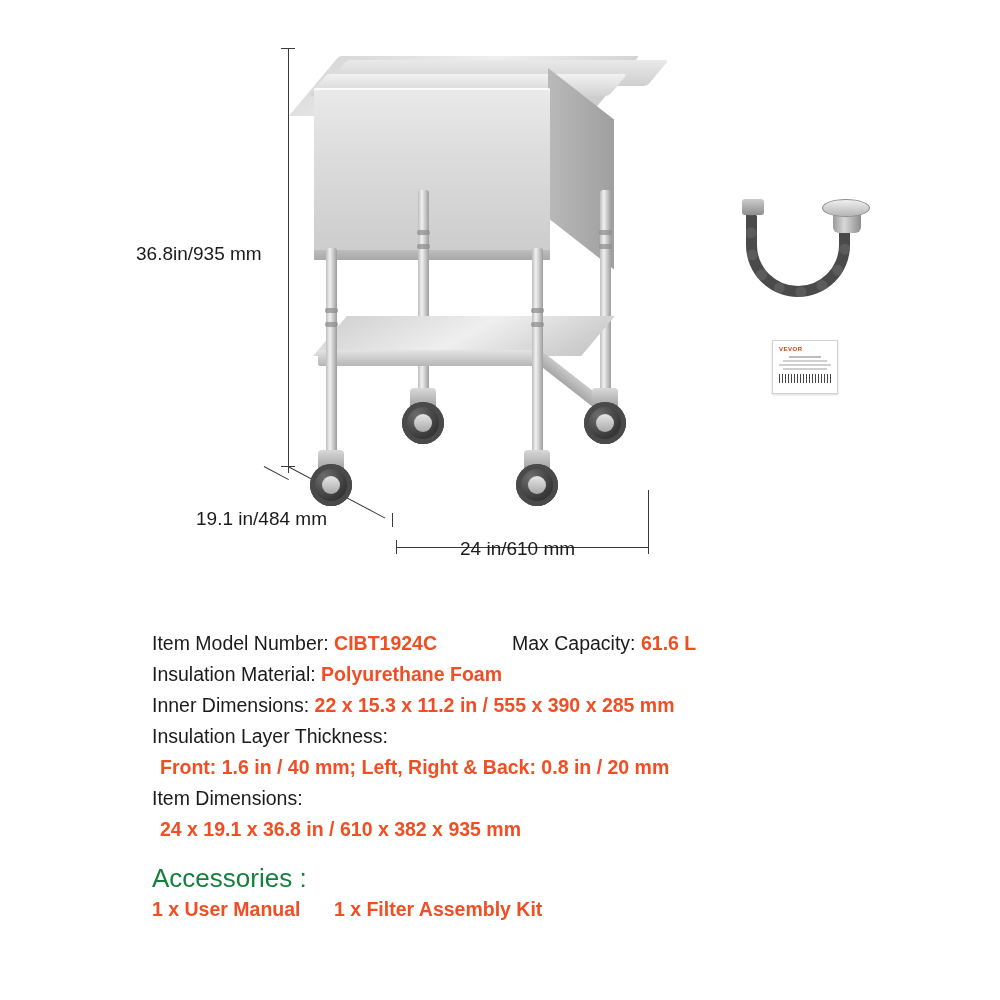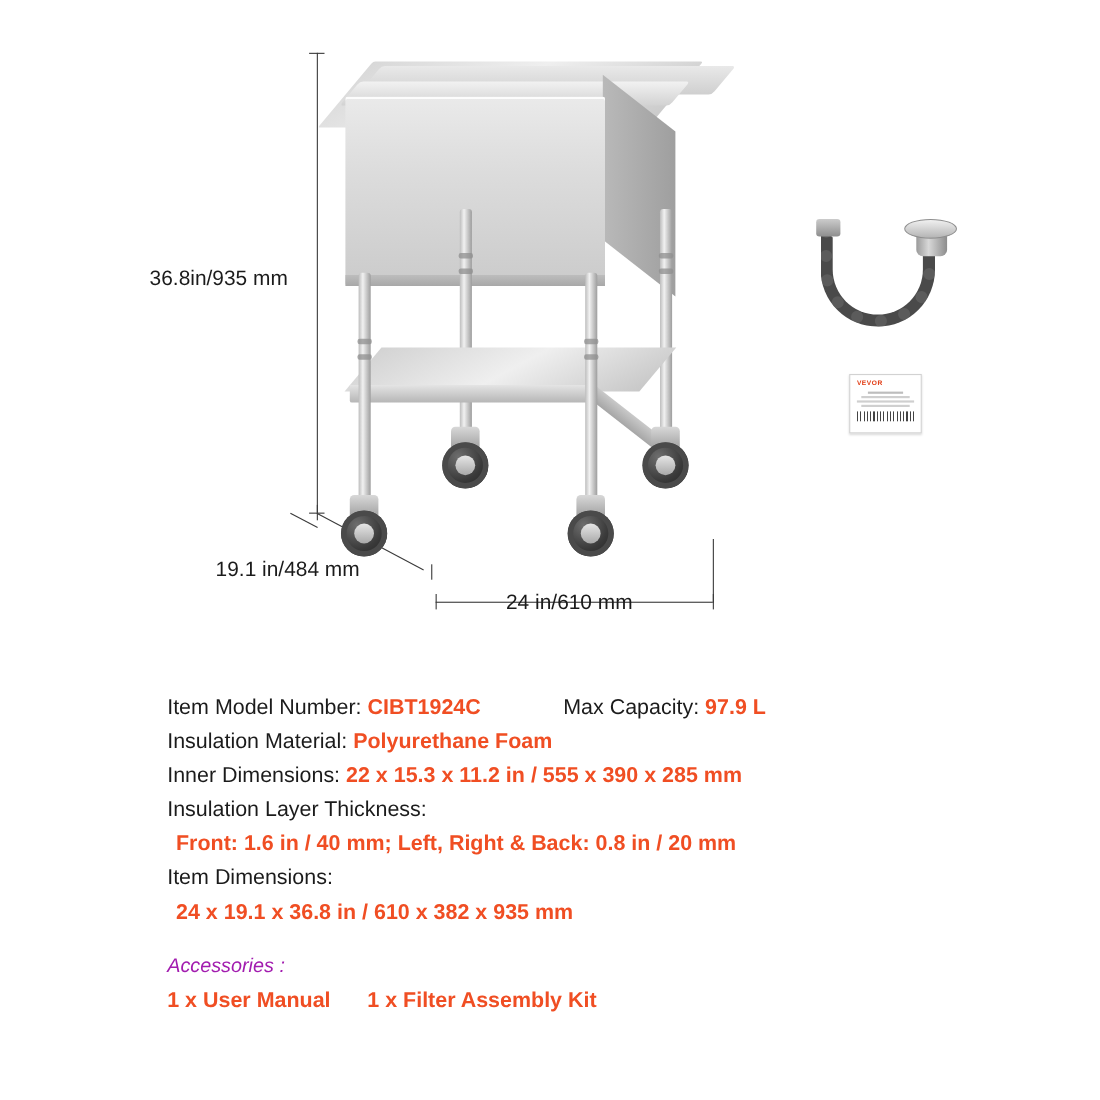--- a/index.html
+++ b/index.html
@@ -318,24 +318,23 @@
     text-align: right;
   }
   .row2 {
     display: flex;
   }
   .row2 .col-a { width: 360px; }
   .row2 .col-b { width: 330px; }
   .indent { padding-left: 8px; }
   .gap { height: 18px; }
   .acc-line {
-    font-size: 18px;
+    font-size: 26px;
     line-height: 31px;
-    color: #a21caf;
-    font-style: italic;
+    color: #15803d;
   }
   .acc-vals {
     color: #f04e23;
     font-weight: bold;
     font-size: 19.5px;
     line-height: 31px;
   }
   .acc-vals .second { margin-left: 28px; }
 </style>
 </head>
@@ -435,21 +434,21 @@
   <div class="spec-card">
     <div class="spec-inner">
 
       <div class="row2">
         <div class="col-a spec-line">
           <span>Item Model Number:</span>
           <span class="val">CIBT1924C</span>
         </div>
         <div class="col-b spec-line">
           <span>Max Capacity:</span>
-          <span class="val">97.9 L</span>
+          <span class="val">61.6 L</span>
         </div>
       </div>
 
       <div class="row2">
       </div>
 
       <div class="spec-line">
         <span>Insulation Material:</span>
         <span class="val">Polyurethane Foam</span>
       </div>

